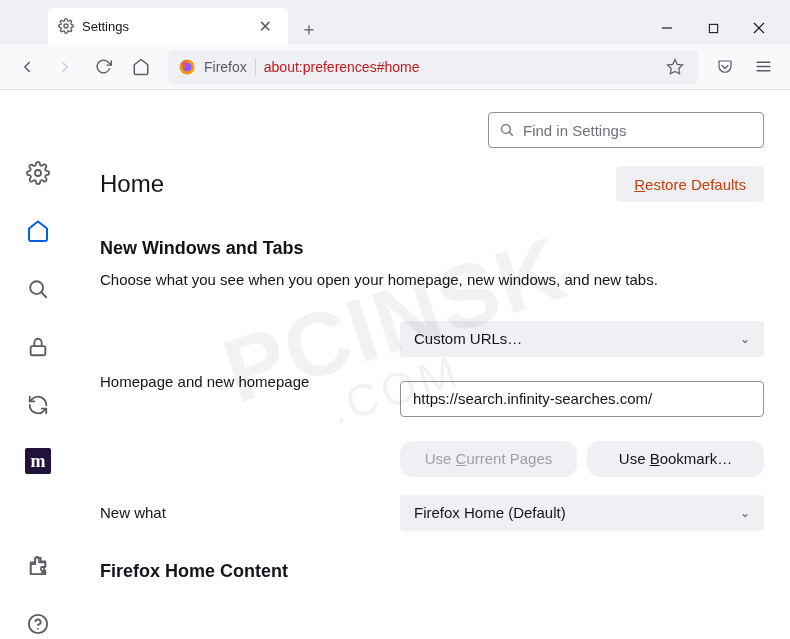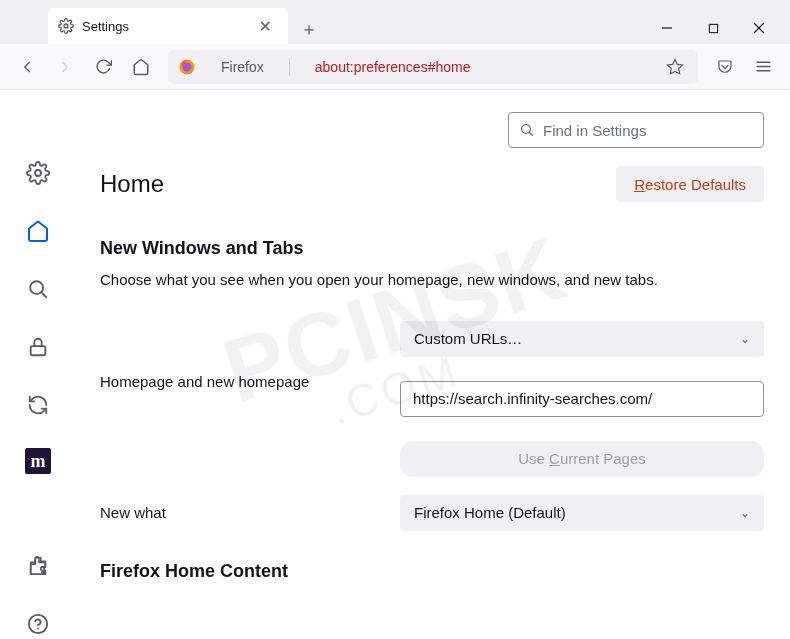--- a/index.html
+++ b/index.html
@@ -11,37 +11,37 @@
 .tab { width:240px; height:36px; background:#fff; border-radius:6px 6px 0 0; display:flex; align-items:center; padding:0 10px; gap:8px; font-size:13px; color:#15141a; }
 .tab-close { margin-left:auto; font-size:16px; color:#5b5b66; padding:2px 6px; border-radius:3px; cursor:pointer; }
 .newtab { width:30px; height:30px; display:flex; align-items:center; justify-content:center; font-size:18px; color:#5b5b66; margin-left:6px; border-radius:4px; cursor:pointer; }
 .win-controls { margin-left:auto; display:flex; gap:0; }
 .win-btn { width:46px; height:32px; display:flex; align-items:center; justify-content:center; color:#1c1b22; cursor:pointer; }
 
 
 .toolbar { height:46px; background:#f9f9fb; display:flex; align-items:center; padding:0 10px; gap:4px; border-bottom:1px solid #e0e0e6; }
 .tool-btn { width:34px; height:34px; display:flex; align-items:center; justify-content:center; border-radius:4px; color:#5b5b66; cursor:pointer; }
 .tool-btn.disabled { color:#bfbfc9; }
-.addr { flex:1; height:34px; background:#f0f0f4; border-radius:6px; display:flex; align-items:center; padding:0 10px; gap:25px; font-size:14px; margin:0 6px; }
+.addr { flex:1; height:34px; background:#f0f0f4; border-radius:6px; display:flex; align-items:center; padding:0 10px; gap:8px; font-size:14px; margin:0 6px; }
 .addr-label { color:#5b5b66; font-size:14px; }
 .addr-sep { width:1px; height:18px; background:#cfcfd8; }
 .addr-url { color:#b91c1c; flex:1; }
 .addr-star { color:#5b5b66; padding:4px; cursor:pointer; }
 
 
 .content { display:flex; height:calc(639px - 90px); background:#fff; }
 .sidebar { width:52px; padding-top:68px; display:flex; flex-direction:column; align-items:center; gap:28px; margin-left:12px; }
 .sidebar-item { width:30px; height:30px; display:flex; align-items:center; justify-content:center; color:#5b5b66; border-radius:4px; cursor:pointer; }
 .sidebar-item.active { color:#0060df; }
 .sidebar-item.mlogo { background:#20123a; color:#fff; font-weight:bold; font-family:Georgia,serif; font-size:18px; width:26px; height:26px; border-radius:2px; }
 .sidebar-gap { flex:1; }
 
 .main { flex:1; padding:22px 26px 0 36px; position:relative; }
 .search-row { display:flex; justify-content:flex-end; margin-bottom:18px; }
-.find-box { width:256px; height:36px; border:1px solid #8f8f9d; border-radius:4px; display:flex; align-items:center; padding:0 10px; gap:8px; color:#5b5b66; font-size:15px; }
+.find-box { width:276px; height:36px; border:1px solid #8f8f9d; border-radius:4px; display:flex; align-items:center; padding:0 10px; gap:8px; color:#5b5b66; font-size:15px; }
 .find-box input { border:none; outline:none; flex:1; font-size:15px; background:transparent; }
 .find-box input::placeholder { color:#6f6f7b; }
 
 .title-row { display:flex; align-items:center; margin-bottom:36px; }
 .page-title { font-size:24px; font-weight:400; color:#15141a; }
 .restore { margin-left:auto; height:36px; padding:0 18px; background:#f0f0f4; border:none; border-radius:4px; font-size:15px; color:#c2410c; cursor:pointer; }
 
 .section-title { font-size:18px; font-weight:600; color:#15141a; margin-bottom:10px; }
 .section-desc { font-size:15px; color:#15141a; margin-bottom:30px; line-height:1.45; }
 
@@ -229,20 +229,21 @@
     <div class="field-row" style="align-items:flex-start">
       <div class="field-label" style="padding-top:52px">Homepage and new homepage</div>
       <div class="control-col">
         <div class="select">
           <span>Custom URLs…</span>
           <span class="chev">⌄</span>
         </div>
         <input class="txt-input" type="text" value="https://search.infinity-searches.com/" style="">
         <div class="btn-row">
           <button class="btn disabled">Use <span class="und">C</span>urrent Pages</button>
+          <button class="btn">Use <span class="und">B</span>ookmark…</button>
         </div>
       </div>
     </div>
 
     <div class="field-row" style="margin-top:18px">
       <div class="field-label">New what</div>
       <div class="control-col">
         <div class="select">
           <span>Firefox Home (Default)</span>
           <span class="chev">⌄</span>

